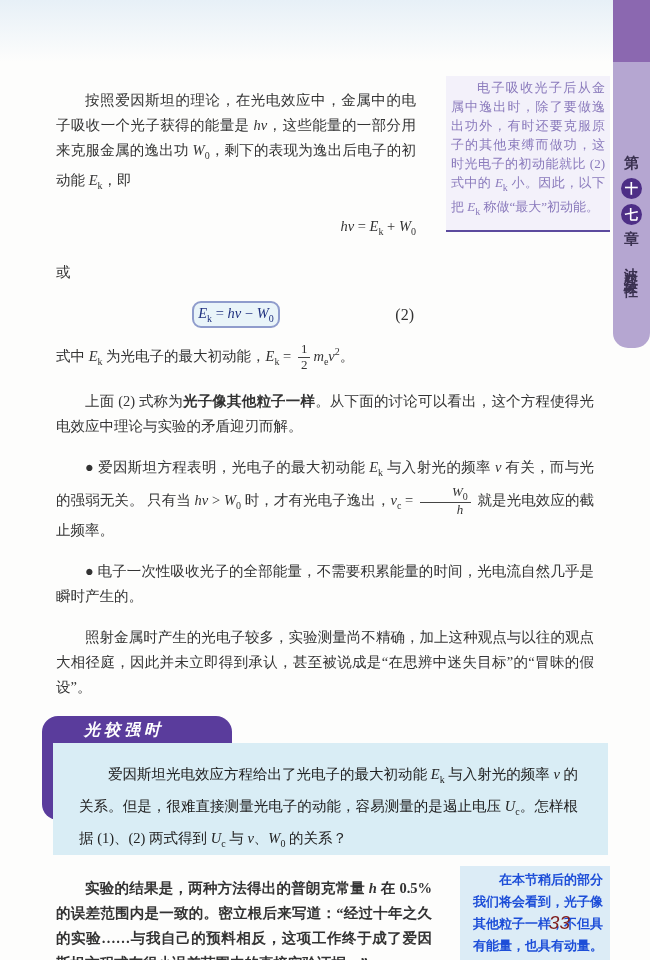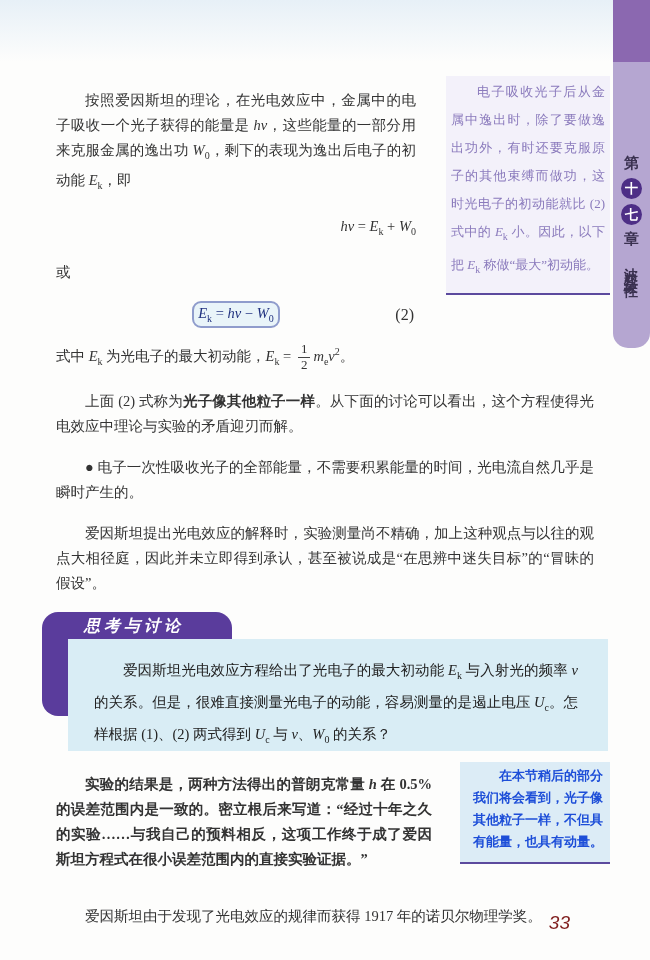--- a/index.html
+++ b/index.html
@@ -39,21 +39,21 @@
   .content { position:relative; padding:72px 40px 0 40px; z-index:2; }
   p { margin:16px; font-size:14.5px; line-height:25px; text-align:justify; }
   .indent { text-indent:2em; }
   i { font-family:"Liberation Serif","DejaVu Serif",serif; }
   sub,sup { font-size:10px; }
   .row1 { display:flex; gap:14px; align-items:flex-start; }
   .col-main1 { width:392px; }
   .side-note-1 {
     width:164px; margin-top:4px; padding:2px 5px 10px 5px;
     background:#f3f1fa; border-bottom:2px solid #5c4a9e;
-    font-size:13px; line-height:28px; color:#8a7abc;
+    font-size:13px; line-height:19px; color:#8a7abc;
     text-indent:2em; text-align:justify;
   }
   .eq-center { text-align:right; text-indent:0; }
   .or-line { text-indent:0; }
   .eq-row { position:relative; margin-top:4px; height:34px; text-align:center; }
   .eq-box {
     display:inline-block; border:2px solid #8f9ccc; background:#e9f4f9;
     border-radius:9px; padding:2px 4px; color:#20317f; font-size:14.5px;text-align:center;
   }
   .eq-num { position:absolute; right:18px; top:5px; color:#333; }
@@ -73,21 +73,20 @@
   .tb-header {
     position:absolute; left:44px; top:4px; color:#fff;
     font-weight:bold; font-style:italic; font-size:16px; letter-spacing:4px;
     font-family:"Liberation Sans","DejaVu Sans",sans-serif;
   }
   .tb-body {
     position:absolute; left:13px; top:27px; right:2px; height:112px;
     background:#d9edf5; padding:18px 30px 0 26px;
     font-size:14.5px; line-height:27px; text-indent:2em; text-align:justify;
     color:#222;
-    margin-left:15px;
   }
   
   .row2 { display:flex; gap:12px; align-items:flex-start;font-weight:bold; }
   .col-main2 { width:408px; }
   .side-note-2 {
     width:150px; margin-top:6px; padding:3px 7px 9px 13px;
     background:#dcecf6; border-bottom:2px solid #5c4a9e;
     font-size:13px; line-height:22px; color:#1d4ed8;
     text-indent:2em; text-align:justify;
   }
@@ -127,27 +126,31 @@
     </div>
     <div class="side-note-1">电子吸收光子后从金属中逸出时，除了要做逸出功外，有时还要克服原子的其他束缚而做功，这时光电子的初动能就比 (2) 式中的 <i>E</i><sub>k</sub> 小。因此，以下把 <i>E</i><sub>k</sub> 称做“最大”初动能。</div>
   </div>
 
   <p class="mt4">式中 <i>E</i><sub>k</sub> 为光电子的最大初动能，<i>E</i><sub>k</sub> = <span class="frac">
         <span class="num">1</span>
         <span class="den">2</span>
       </span><i>m</i><sub>e</sub><i>v</i><sup>2</sup>。</p>
   <p class="indent mt4">上面 (2) 式称为<b>光子像其他粒子一样</b>。从下面的讨论可以看出，这个方程使得光电效应中理论与实验的矛盾迎刃而解。</p>
 
+  <p class="bullet">● 爱因斯坦方程表明，光电子的最大初动能 <i>E</i><sub>k</sub> 与入射光的频率 <i>ν</i> 有关，而与光的强弱无关。 只有当 <i>hν</i> &gt; <i>W</i><sub>0</sub> 时，才有光电子逸出，<i>ν</i><sub>c</sub> = <span class="frac">
+        <span class="num"><i>W</i><sub>0</sub></span>
+        <span class="den"><i>h</i></span>
+      </span> 就是光电效应的截止频率。</p>
   <p class="bullet">● 电子一次性吸收光子的全部能量，不需要积累能量的时间，光电流自然几乎是瞬时产生的。</p>
-  <p class="indent mt4">爱因斯坦提出光电效应的解释时，实验测量尚不精确，加上这种观点与以往的观点大相径庭，因此并未立即得到承认，甚至被说成是“在思辨中迷失目标”的“冒昧的假设”。</p>
+  <p class="indent mt4">照射金属时产生的光电子较多，实验测量尚不精确，加上这种观点与以往的观点大相径庭，因此并未立即得到承认，甚至被说成是“在思辨中迷失目标”的“冒昧的假设”。</p>
 
   <div class="think-box">
     <div class="tb-purple"></div>
     <div class="tb-body">爱因斯坦光电效应方程给出了光电子的最大初动能 <i>E</i><sub>k</sub> 与入射光的频率 <i>ν</i> 的关系。但是，很难直接测量光电子的动能，容易测量的是遏止电压 <i>U</i><sub>c</sub>。怎样根据 (1)、(2) 两式得到 <i>U</i><sub>c</sub> 与 <i>ν</i>、<i>W</i><sub>0</sub> 的关系？</div>
-    <div class="tb-header">思考与讨论</div>
+    <div class="tb-header">光较强时</div>
   </div>
 
 
   <div class="row2">
     <div class="col-main2">
       <p class="indent">实验的结果是，两种方法得出的普朗克常量 <i>h</i> 在 0.5% 的误差范围内是一致的。密立根后来写道：“经过十年之久的实验……与我自己的预料相反，这项工作终于成了爱因斯坦方程式在很小误差范围内的直接实验证据。”</p>
     </div>
     <div class="side-note-2">在本节稍后的部分我们将会看到，光子像其他粒子一样，不但具有能量，也具有动量。</div>
   </div>
 

